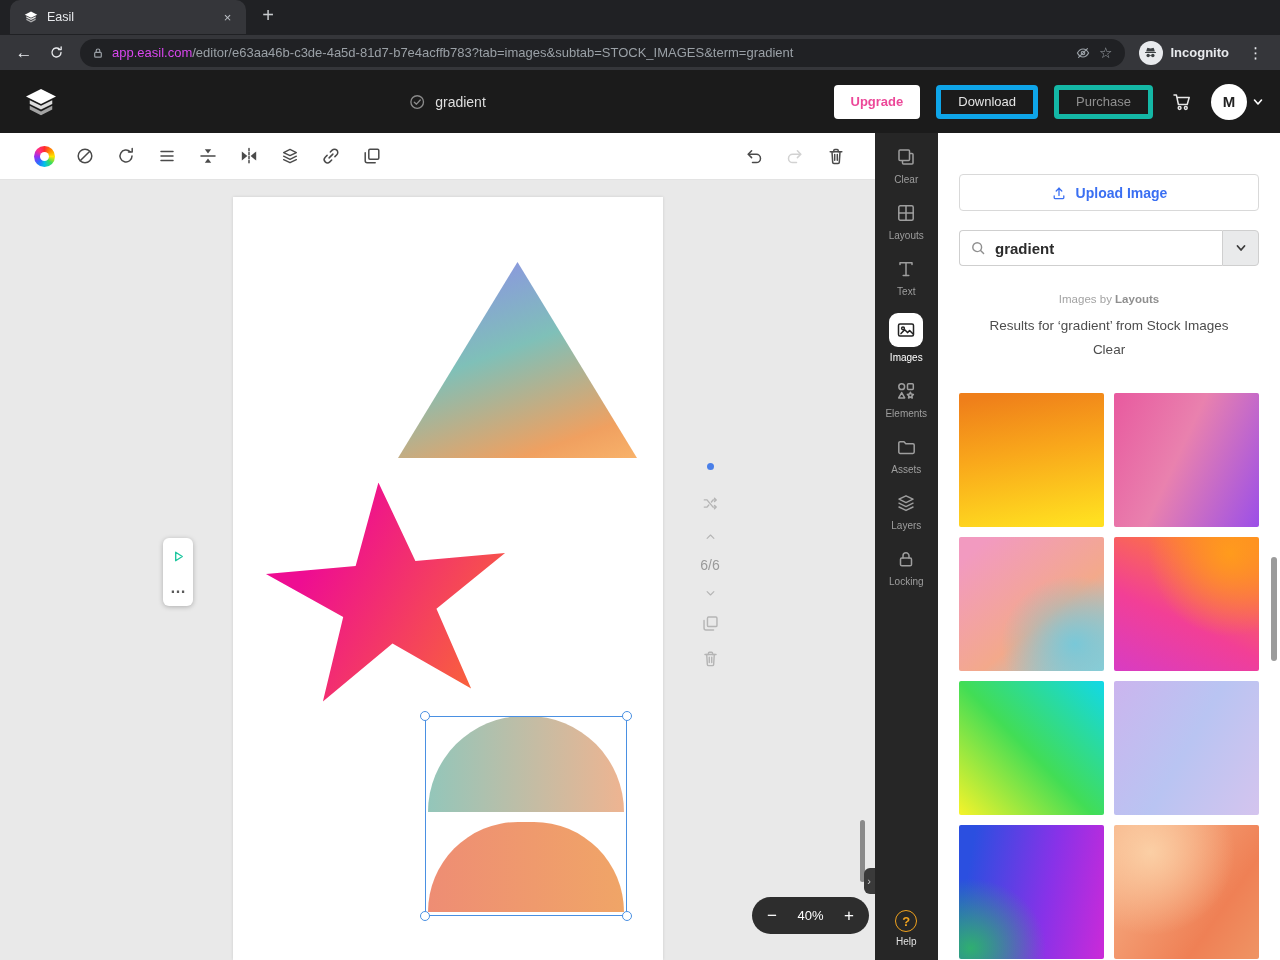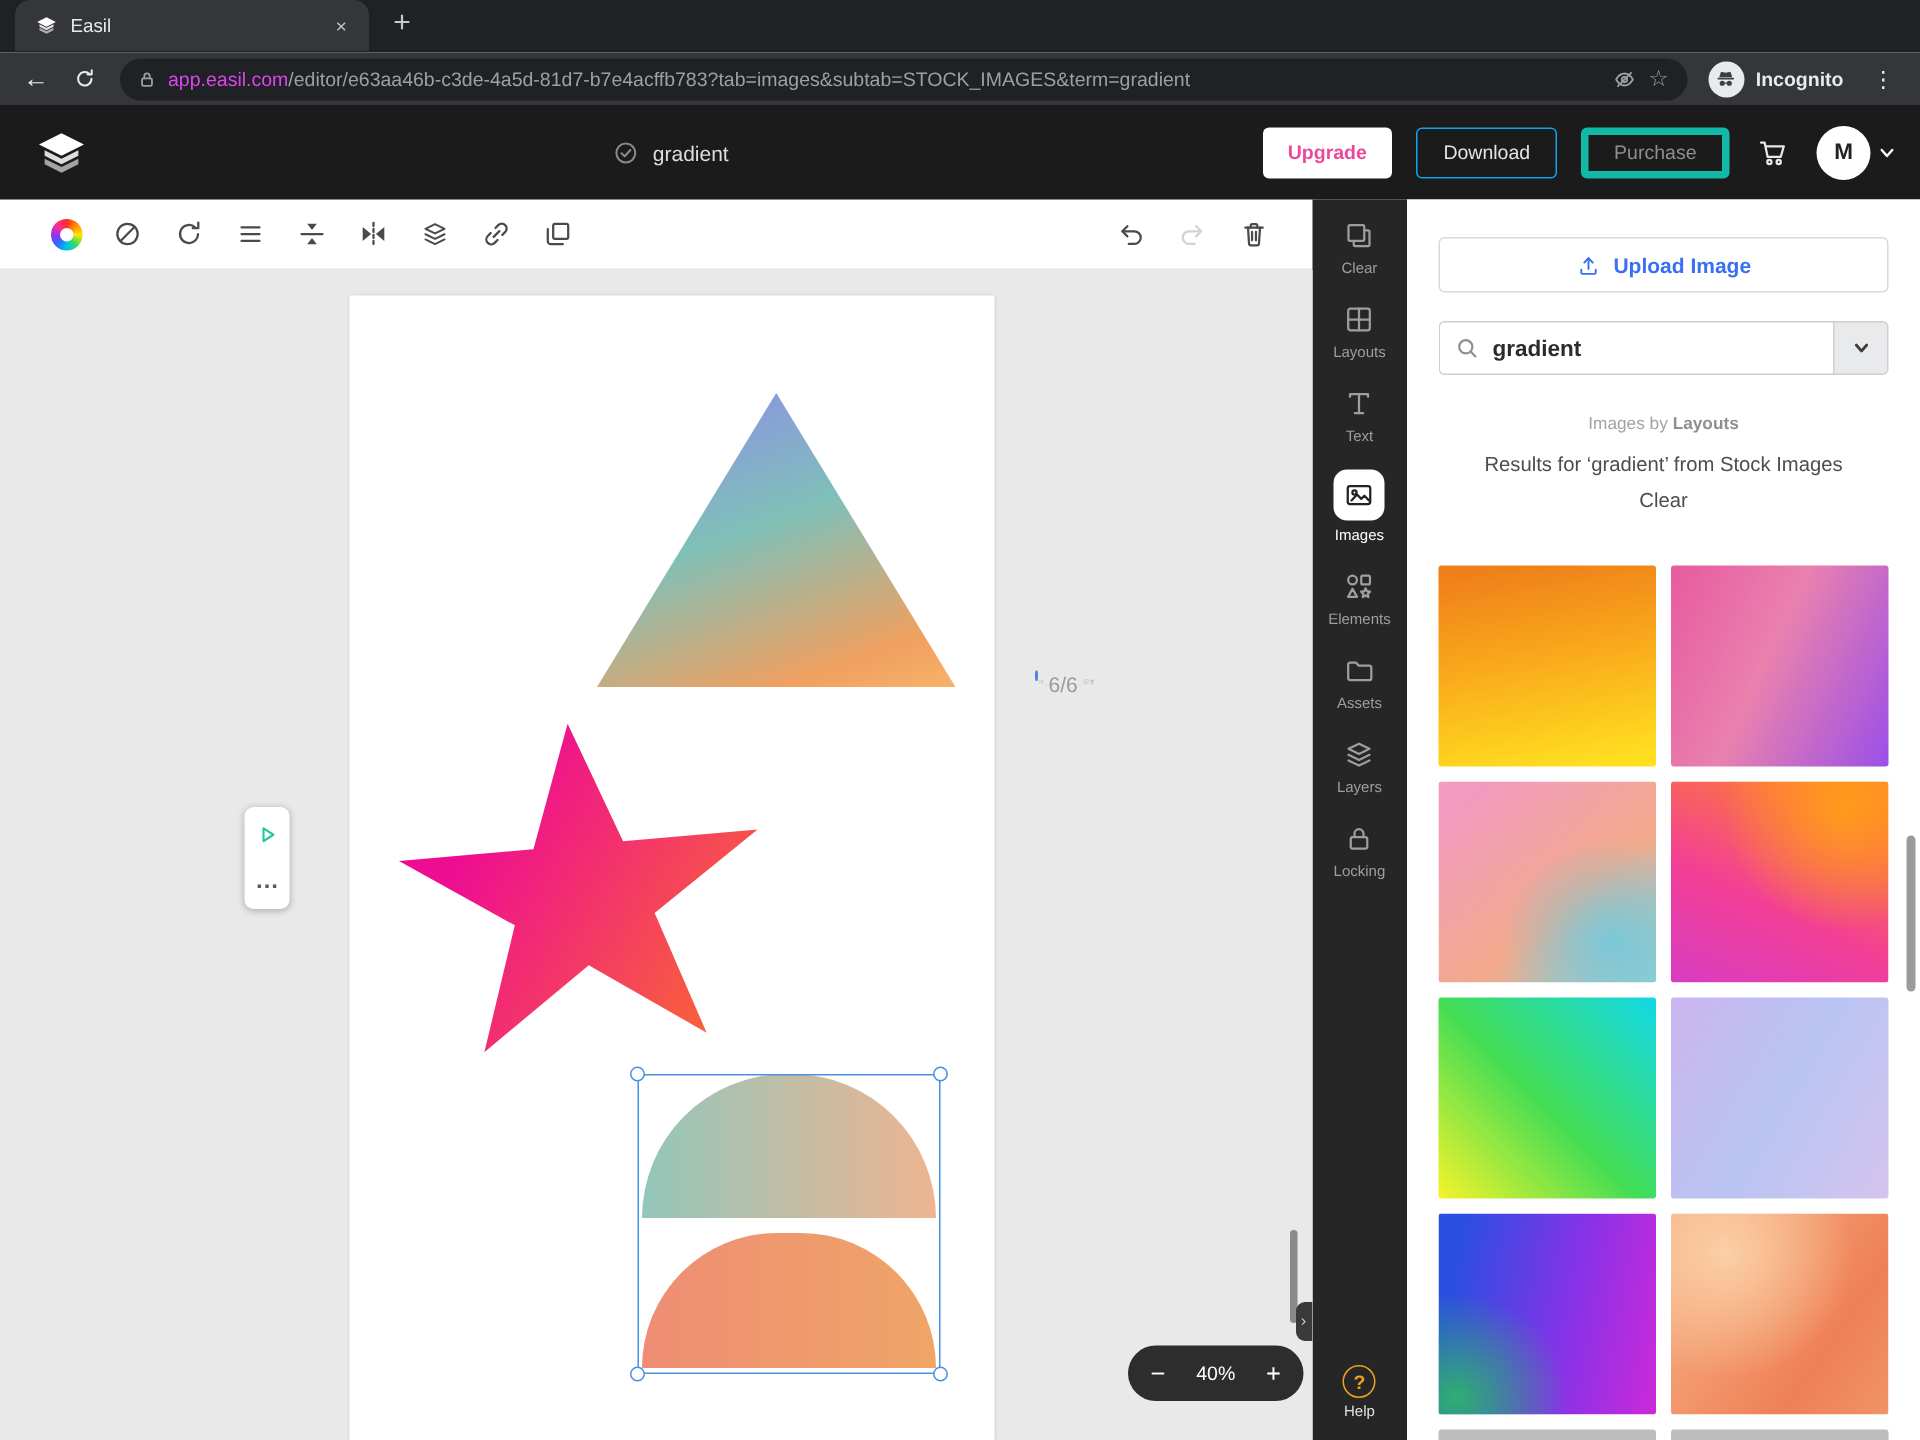--- a/index.html
+++ b/index.html
@@ -31,21 +31,21 @@
   .kebab{color:#e8eaed;font-size:15px;padding:0 7px;letter-spacing:0}
 
   
   .app-header{height:63px;background:#1b1b1b;display:flex;align-items:center;position:relative;padding:0 16px}
   .easil-logo{width:34px;height:30px;margin-left:8px}
   .doc-title{position:absolute;left:447px;transform:translateX(-50%);display:flex;align-items:center;gap:9px;color:#dedede;font-size:14px}
   .check-ic{width:18px;height:18px;color:#8a8a8a}
   .header-right{margin-left:auto;display:flex;align-items:center;gap:16px}
   .hbtn{font-size:13px;border-radius:4px;padding:0 17px;height:34px;display:flex;align-items:center}
   .btn-upgrade{background:#fff;color:#ec4899;font-weight:600}
-  .btn-download{border:1px solid #0ea5e9;color:#e4e4e4}
+  .btn-download{border:5px solid #0ea5e9;color:#e4e4e4}
   .btn-purchase{border:5px solid #14b8a6;color:#8f8f8f}
   .cart-ic{width:22px;height:22px;color:#e8e8e8;margin:0 2px}
   .avatar-wrap{display:flex;align-items:center;gap:5px}
   .avatar{width:36px;height:36px;border-radius:50%;background:#fff;color:#222;font-weight:700;font-size:15px;display:flex;align-items:center;justify-content:center}
   .avatar-chev{width:12px;height:12px;color:#fff}
 
   
   .app-body{display:flex;height:827px}
   .canvas-col{width:895px;display:flex;flex-direction:column}
   .design-toolbar{height:47px;background:#fff;border-bottom:1px solid #e3e3e3;display:flex;align-items:center;padding:0 28px 0 33px;flex-shrink:0}
@@ -69,21 +69,21 @@
   .arch-bottom{top:106px;height:90px;border-radius:95px 95px 0 0}
   .sel-outline{position:absolute;inset:0;border:1px solid #4a90e2;pointer-events:none}
   .handle{position:absolute;width:10px;height:10px;border-radius:50%;background:#fff;border:1.5px solid #4a90e2}
   .h-tl{left:-5px;top:-5px}.h-tr{right:-5px;top:-5px}.h-bl{left:-5px;bottom:-5px}.h-br{right:-5px;bottom:-5px}
 
   .mini-tools{position:absolute;left:163px;top:358px;width:30px;background:#fff;border-radius:6px;box-shadow:0 1px 5px rgba(0,0,0,.25);display:flex;flex-direction:column;align-items:center;padding:8px 0;gap:12px}
   .mini-btn{width:20px;height:20px;display:flex;align-items:center;justify-content:center}
   .play-ic{width:15px;height:15px;color:#1fc79f}
   .more-dots{color:#5a5a5a;font-size:16px;font-weight:700;line-height:8px}
 
-  .page-rail{position:absolute;left:690px;top:265px;width:40px;display:flex;align-items:center}
+  .page-rail{position:absolute;left:690px;top:283px;width:40px;display:flex;flex-direction:column;align-items:center}
   .rail-dot{width:7px;height:7px;border-radius:50%;background:#4a7fe8;margin-bottom:24px}
   .rail-ic{width:19px;height:19px;color:#b5b5b5;margin-bottom:16px;cursor:pointer}
   .rail-ic.chev{width:15px;height:15px;margin-bottom:13px}
   .rail-label{font-size:14px;color:#9a9a9a;margin-bottom:13px}
 
   .zoom-pill{position:absolute;left:752px;top:717px;width:117px;height:37px;background:#2d2d2d;border-radius:19px;display:flex;align-items:center;justify-content:space-between;padding:0 15px;color:#fff}
   .zoom-btn{font-size:17px;color:#fff;line-height:1}
   .zoom-label{font-size:13px}
 
   .canvas-scrollbar{position:absolute;right:10px;top:640px;width:5px;height:62px;background:#8a8a8a;border-radius:3px}
@@ -95,21 +95,21 @@
   .nav-icon{width:24px;height:24px;display:flex;align-items:center;justify-content:center;color:#9e9e9e}
   .nav-icon svg{width:22px;height:22px}
   .nav-item.active .nav-icon{width:34px;height:34px;background:#fff;border-radius:9px;color:#222}
   .nav-label{font-size:10px;color:#9e9e9e}
   .nav-item.active .nav-label{color:#fff}
   .help-item{margin-top:auto;margin-bottom:13px;display:flex;flex-direction:column;align-items:center;gap:4px;cursor:pointer}
   .help-ic{width:22px;height:22px;border:1.5px solid #f0a21e;border-radius:50%;color:#f0a21e;font-size:13px;font-weight:700;display:flex;align-items:center;justify-content:center}
   .help-label{font-size:10px;color:#e0e0e0}
 
   
-  .right-panel{width:349px;background:#fff;position:relative;padding:25px 21px 0;overflow:hidden}
+  .right-panel{width:349px;background:#fff;position:relative;padding:41px 21px 0;overflow:hidden}
   .upload-btn{width:100%;height:37px;border:1px solid #d9d9d9;border-radius:4px;display:flex;align-items:center;justify-content:center;gap:9px;color:#3a6ff2;font-size:14px;font-weight:600;background:#fff}
   .upload-ic{width:16px;height:16px}
   .search-row{display:flex;margin-top:19px;height:36px}
   .search-box{flex:1;border:1px solid #cfcfcf;border-right:none;border-radius:4px 0 0 4px;display:flex;align-items:center;padding:0 10px;gap:9px;background:#fff}
   .search-ic{width:16px;height:16px;color:#8f8f8f;flex-shrink:0}
   .search-input{border:none;outline:none;font-size:15px;font-weight:700;color:#2b2b2b;width:100%;font-family:inherit;background:transparent}
   .search-dd{width:37px;background:#e9eaeb;border:1px solid #cfcfcf;border-radius:0 4px 4px 0;display:flex;align-items:center;justify-content:center}
   .dd-chev{width:12px;height:12px;color:#3c3c3c}
   .credit{margin-top:27px;text-align:center;font-size:11.5px;color:#a3a3a3}
   .credit b{font-weight:700;color:#8f8f8f}

